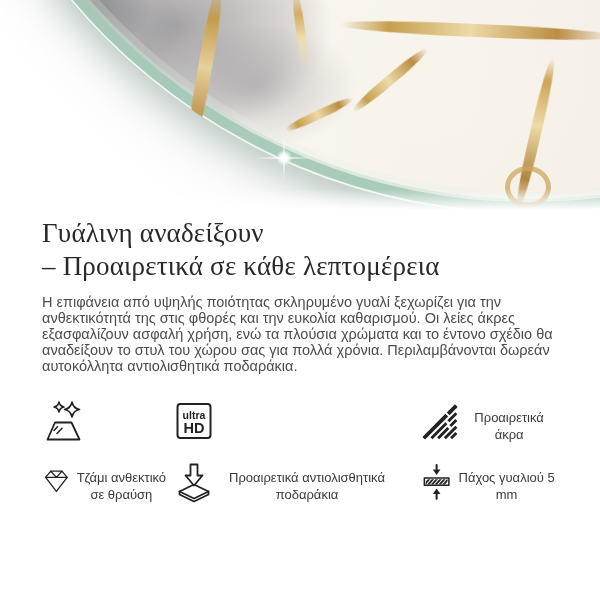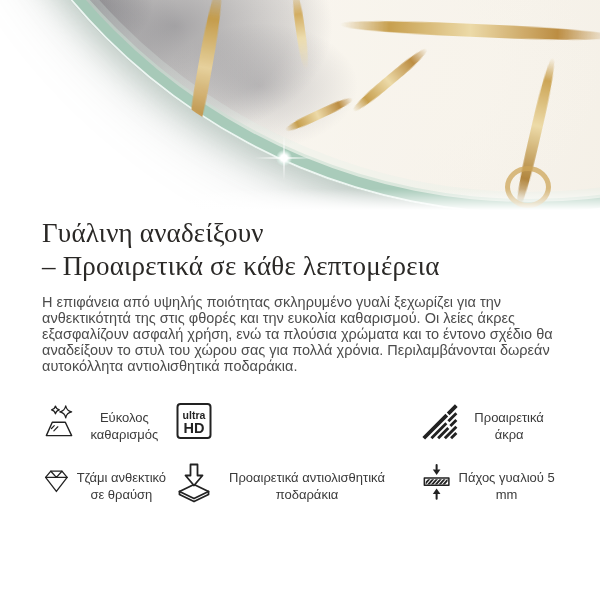--- a/index.html
+++ b/index.html
@@ -105,21 +105,20 @@
   <div class="features">
     <div class="feature-row">
 
       <div class="feature col-a">
         <svg class="feature-icon ic" viewBox="0 0 44 44">
           <path d="M13 23.5 H29.5 L37.5 40.5 H5.5 Z"></path>
           <path d="M12 31.5 L15.5 27.8 M15 34.5 L20 29.3" stroke-width="1.5"></path>
           <path d="M30 3 C30.9 7.6 33 9.7 37.5 10.5 C33 11.3 30.9 13.4 30 18 C29.1 13.4 27 11.3 22.5 10.5 C27 9.7 29.1 7.6 30 3 Z" stroke-width="1.6"></path>
           <path d="M17 3 C17.6 6 19 7.4 22 8 C19 8.6 17.6 10 17 13 C16.4 10 15 8.6 12 8 C15 7.4 16.4 6 17 3 Z" stroke-width="1.5"></path>
         </svg>
-        <div class="feature-label">Εύκολος καθαρισμός</div>
       </div>
 
       <div class="feature col-b">
         <svg class="feature-icon ic" viewBox="0 0 44 44">
           <rect x="5.5" y="5" width="33" height="34" rx="3" stroke-width="2"></rect>
           <text x="22" y="19.5" text-anchor="middle" font-size="10.5" font-weight="700" font-family="Liberation Sans, DejaVu Sans, sans-serif" fill="#222" stroke="none">ultra</text>
           <text x="22" y="33.5" text-anchor="middle" font-size="14.5" font-weight="700" font-family="Liberation Sans, DejaVu Sans, sans-serif" fill="#222" stroke="none">HD</text>
         </svg>
       </div>
 

